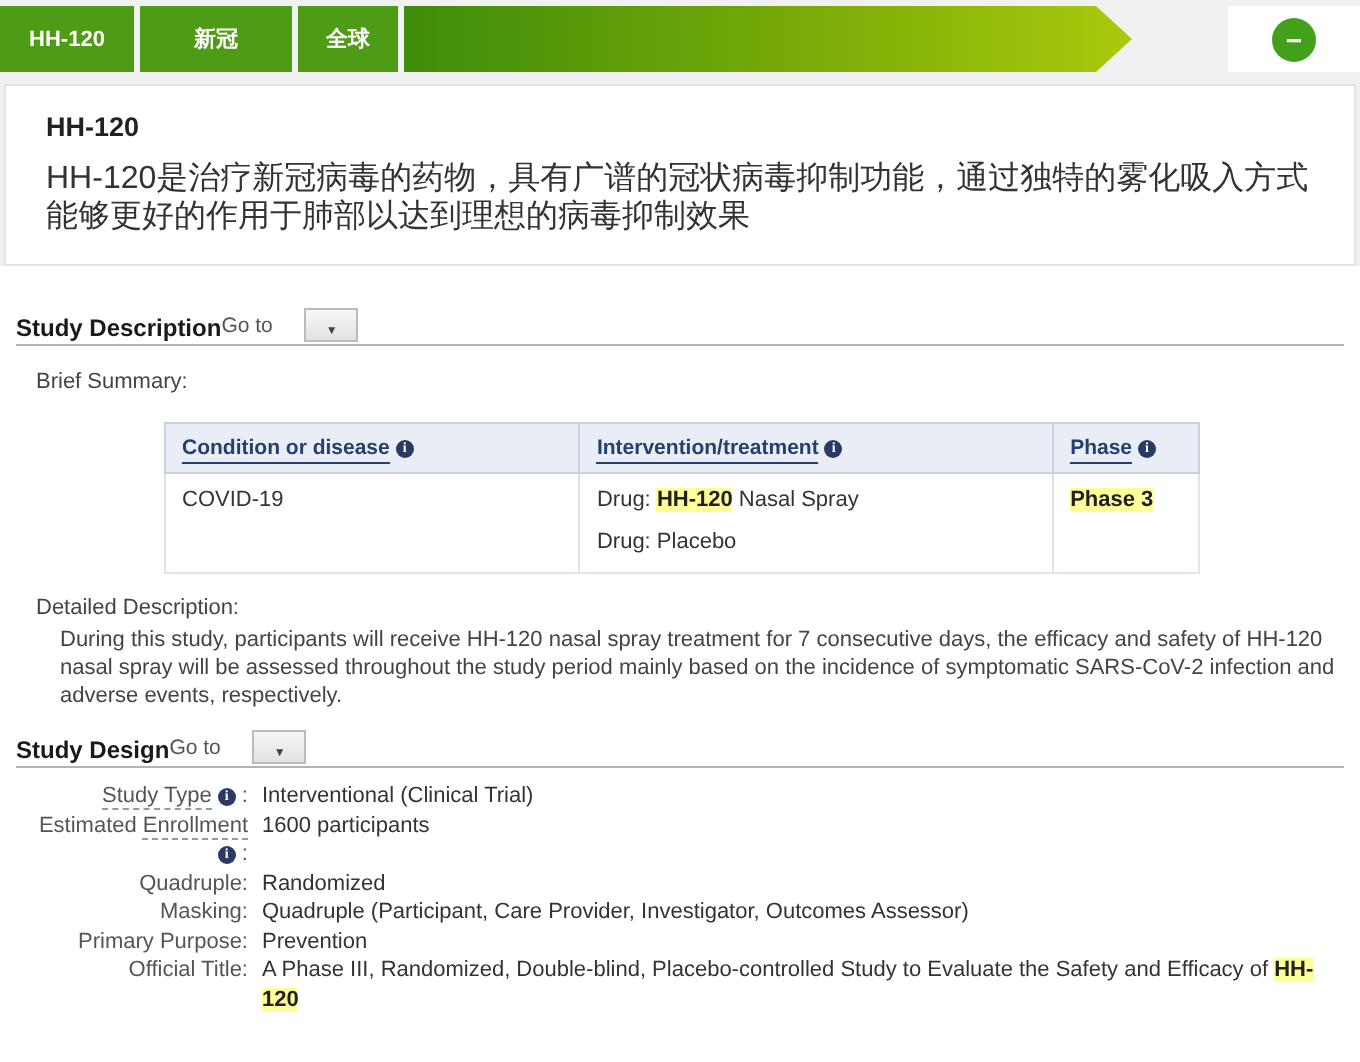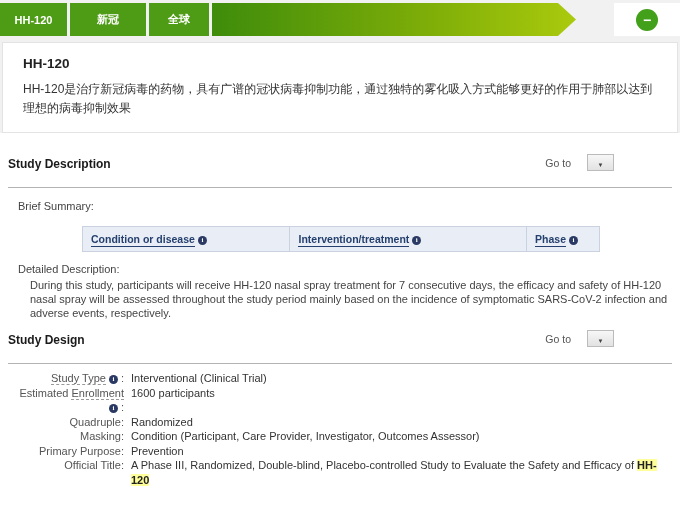--- a/index.html
+++ b/index.html
@@ -4,39 +4,39 @@
 <style>
   * { margin:0; padding:0; box-sizing:border-box; }
   html,body { width:680px; height:531px; overflow:hidden; background:#fff;
     font-family:"Liberation Sans", sans-serif; color:#444; font-size:11px; }
 
   
   .top-zone { background:#f1f1f2; padding-top:3px; }
   .crumb-bar { display:flex; height:33px; }
   .seg { background:#4e9b15; color:#fff; font-weight:bold; font-size:11px;
     display:flex; align-items:center; justify-content:center; margin-right:3px; }
-  .seg-1 { width:67px; } .seg-2 { width:76px;text-align:right; } .seg-3 { width:60px; }
+  .seg-1 { width:67px; } .seg-2 { width:76px;text-align:right; } .seg-3 { width:50px; }
   .seg-arrow { width:364px; margin-right:0;
     background:linear-gradient(90deg,#3e8c0b 0%,#7fae08 60%,#aaca0d 100%);
     clip-path:polygon(0 0, calc(100% - 18px) 0, 100% 50%, calc(100% - 18px) 100%, 0 100%); }
   .minus-box { margin-left:auto; width:66px; background:#fff; display:flex;
     align-items:center; justify-content:center; }
   .minus-btn { width:22px; height:22px; border-radius:50%; background:#43a01b;
     border:none; color:#fff; font-size:14px; font-weight:bold; line-height:20px;
     text-align:center; cursor:pointer; padding:0; }
 
   .drug-card { margin:6px 2px; background:#fff; border:1px solid #e3e3e3;
     padding:13px 20px 14px; }
   .drug-title { font-size:13.5px; font-weight:bold; color:#222; margin-bottom:9px; }
-  .drug-desc { font-size:12px; color:#333; line-height:19px; }
+  .drug-desc { font-size:16px; color:#333; line-height:19px; }
 
   
   .content { padding:15px 8px 0; }
-  .section-head { display:flex; align-items:flex-end; justify-content:space-between;
-    border-bottom:1px solid #b3b3b3; padding-bottom:16px; }
+  .section-head { display:flex; align-items:flex-end; justify-content:flex-start;
+    border-bottom:1px solid #b3b3b3; padding-bottom:1px; }
   .section-title { font-size:12px; font-weight:bold; color:#1a1a1a; }
   .goto { display:flex; align-items:center; gap:16px; padding-right:58px; }
   .goto-label { color:#555; font-size:10.5px; }
   .goto-btn { width:27px; height:17px; border:1px solid #bbb;
     background:linear-gradient(#f7f7f7,#e2e2e2); cursor:pointer; padding:0; }
   .caret { font-size:6px; color:#444; line-height:1; }
 
   .para-label { margin:12px 0 3px 10px; color:#444; }
   .para-text { margin-left:22px; color:#444; line-height:14px; }
 
@@ -99,20 +99,28 @@
 
   <div class="para-label">Brief Summary:</div>
 
   <table class="cond-table">
     <tbody>
         <tr>
       <th class="col-cond"><span class="th-text">Condition or disease</span><span class="info-icon">i</span></th>
       <th class="col-int"><span class="th-text">Intervention/treatment</span><span class="info-icon">i</span></th>
       <th class="col-phase"><span class="th-text">Phase</span><span class="info-icon">i</span></th>
     </tr>
+    <tr>
+      <td>COVID-19</td>
+      <td>
+        <div class="int-line"><span>Drug: </span><span class="hl">HH-120</span><span> Nasal Spray</span></div>
+        <div class="int-line">Drug: Placebo</div>
+      </td>
+      <td><span class="hl phase-val">Phase 3</span></td>
+    </tr>
   </tbody>
     </table>
 
   <div class="para-label mt-detail">Detailed Description:</div>
   <div class="para-text">During this study, participants will receive HH-120 nasal spray treatment for 7 consecutive days, the efficacy and safety of HH-120 nasal spray will be assessed throughout the study period mainly based on the incidence of symptomatic SARS-CoV-2 infection and adverse events, respectively.</div>
 
   <div class="section-head design-head">
     <div class="section-title">Study Design</div>
     <div class="goto">
       <span class="goto-label">Go to</span>
@@ -133,21 +141,21 @@
     </div>
 
     <div class="field-row">
       <div class="field-label">Quadruple:</div>
       <div class="field-value">Randomized</div>
     </div>
 
 
     <div class="field-row">
       <div class="field-label">Masking:</div>
-      <div class="field-value">Condition (Participant, Care Provider, Investigator, Outcomes Assessor)</div>
+      <div class="field-value">Quadruple (Participant, Care Provider, Investigator, Outcomes Assessor)</div>
     </div>
 
     <div class="field-row">
       <div class="field-label">Primary Purpose:</div>
       <div class="field-value">Prevention</div>
     </div>
 
     <div class="field-row">
       <div class="field-label">Official Title:</div>
       <div class="field-value"><span>A Phase III, Randomized, Double-blind, Placebo-controlled Study to Evaluate the Safety and Efficacy of </span><span class="hl">HH-120</span></div>

